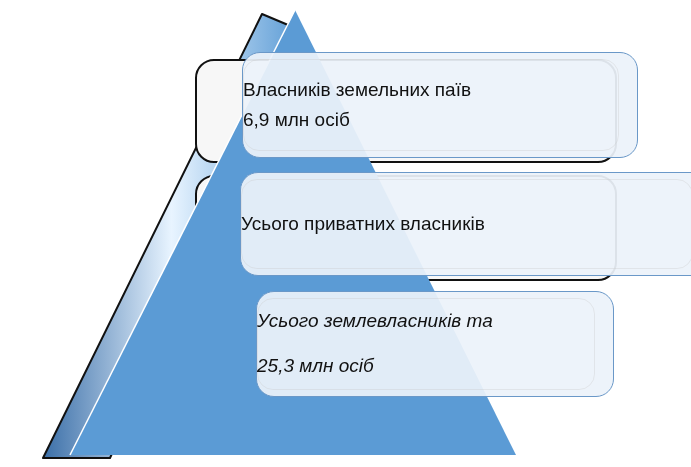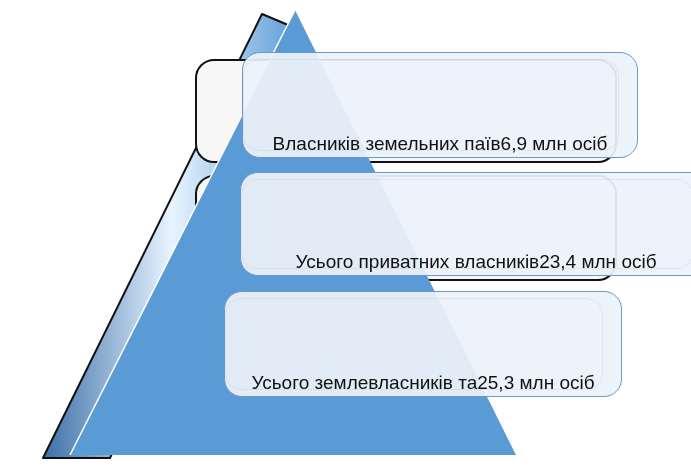--- a/index.html
+++ b/index.html
@@ -1,21 +1,21 @@
 <!DOCTYPE html>
 <html><head>
 <meta charset="utf-8">
 <style>
   html, body { margin:0; padding:0; background:#ffffff; }
   body { width:691px; height:467px; position:relative; overflow:hidden;
          font-family:"Liberation Sans", "DejaVu Sans", sans-serif; }
   svg.bg { position:absolute; left:0; top:0; }
   .box { position:absolute; box-sizing:border-box; border:1.5px solid #6a98c8;
          border-radius:18px; background:rgba(236,242,250,0.93);
-         display:flex; flex-direction:row; align-items:flex-end; justify-content:center;
+         display:flex; flex-direction:column; align-items:flex-start; justify-content:center;
          text-align:center; color:#111; font-size:19px; line-height:1.3; }
   .box .inner { position:absolute; left:0; top:6px; right:18px; bottom:6px;
                 border:1px solid rgba(200,200,200,0.35); border-radius:16px; pointer-events:none; }
   .box .line { position:relative; }
   .box .value { margin-top:5px; position:relative; }
   .box .value.tight { margin-top:20px; }
 </style>
 </head>
 <body>
 
@@ -39,20 +39,19 @@
 
 <div class="box" style="left:242px; top:52px; width:396px; height:106px;">
   <div class="inner"></div>
   <div class="line">Власників земельних паїв</div>
   <div class="value">6,9 млн осіб</div>
 </div>
 
 <div class="box" style="left:240px; top:172px; width:472px; height:104px;">
   <div class="inner"></div>
   <div class="line">Усього приватних власників</div>
-  <div class="value">23,4 млн осіб</div>
 </div>
 
-<div class="box" style="left:224px; top:291px; width:398px; height:106px;">
+<div class="box" style="left:256px; top:291px; width:358px; height:106px;font-style:italic;">
   <div class="inner"></div>
   <div class="line">Усього землевласників та</div>
   <div class="value tight">25,3 млн осіб</div>
 </div>
 
 </body></html>

